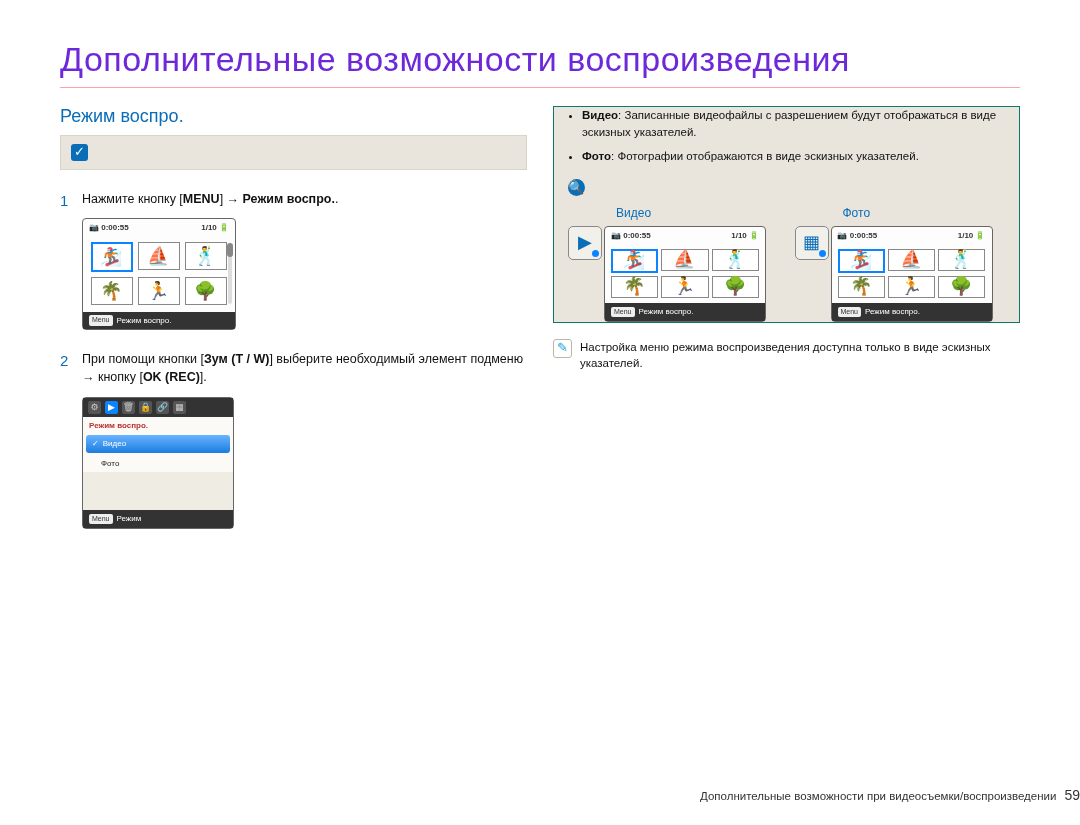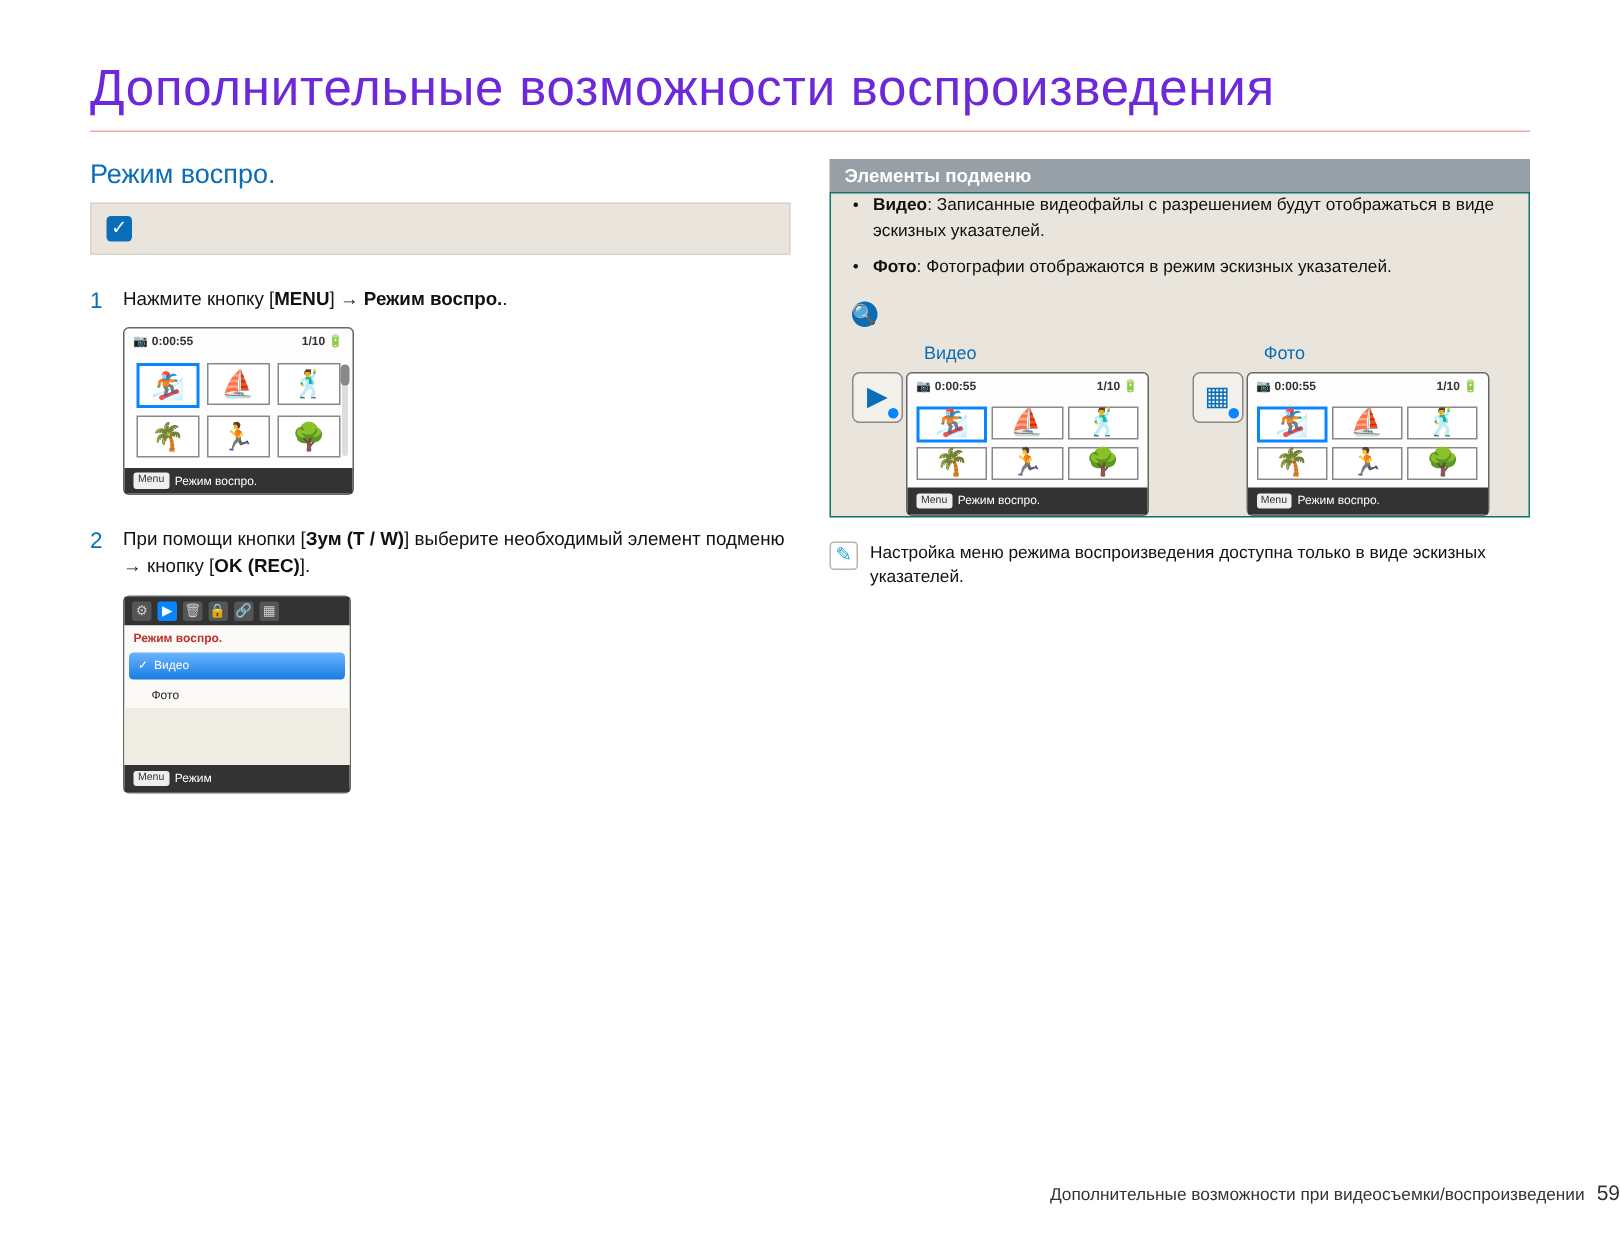--- a/index.html
+++ b/index.html
@@ -219,25 +219,24 @@
           <div class="footer">
             <span class="menu-chip">Menu</span>
             <span>Режим</span>
           </div>
         </div>
       </div>
     </div>
   </div>
 
   <div class="col">
-    <div class="submenu-head">Элементы подменю</div>
     <div class="submenu-body">
       <ul>
         <li><b>Видео</b><span>: Записанные видеофайлы с разрешением будут отображаться в виде эскизных указателей.</span></li>
-        <li><b>Фото</b><span>: Фотографии отображаются в режим эскизных указателей.</span></li>
+        <li><b>Фото</b><span>: Фотографии отображаются в виде эскизных указателей.</span></li>
       </ul>
 
       <div class="thumb-view-title">
         <span class="note-icon note-blue" style="border-radius:50%;">🔍</span>
       </div>
 
       <div class="tv-pair">
 
         <div class="tv-col">
           <div class="tv-label">Видео</div>

